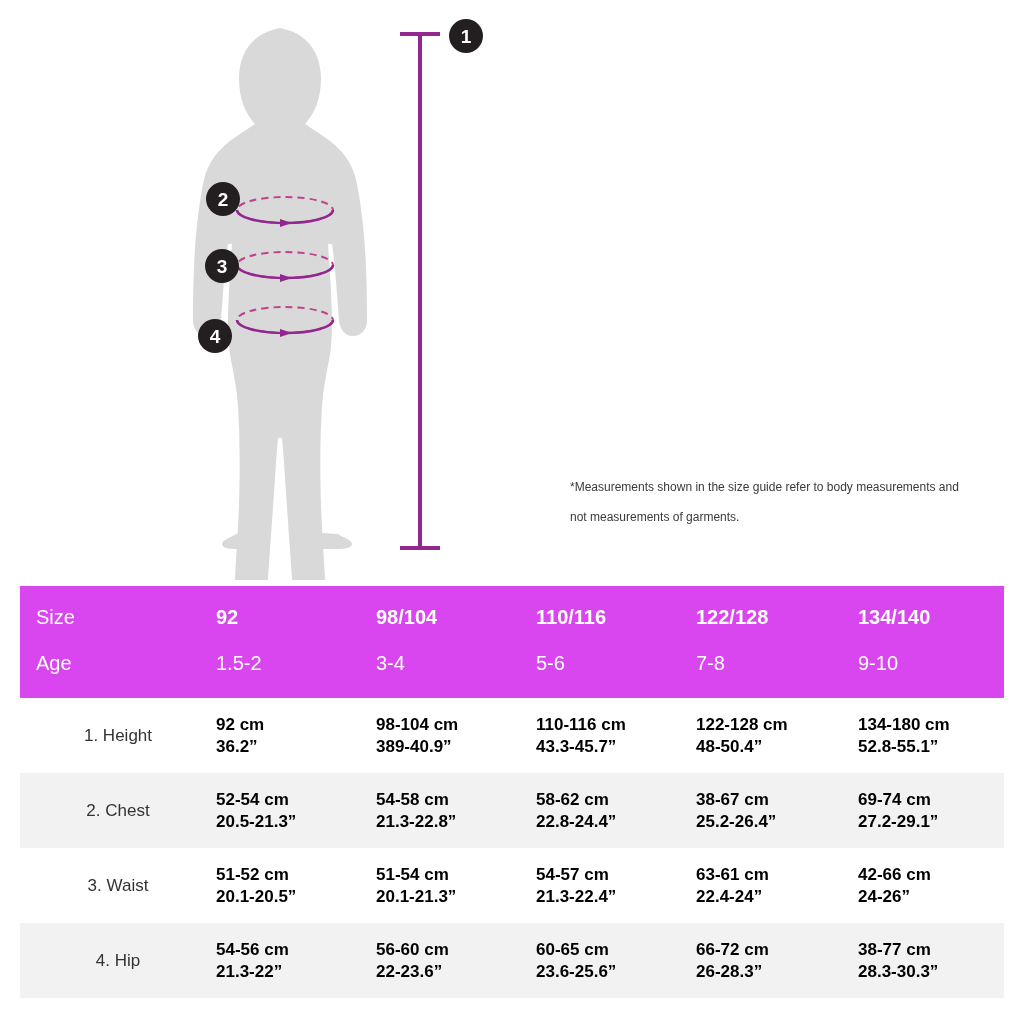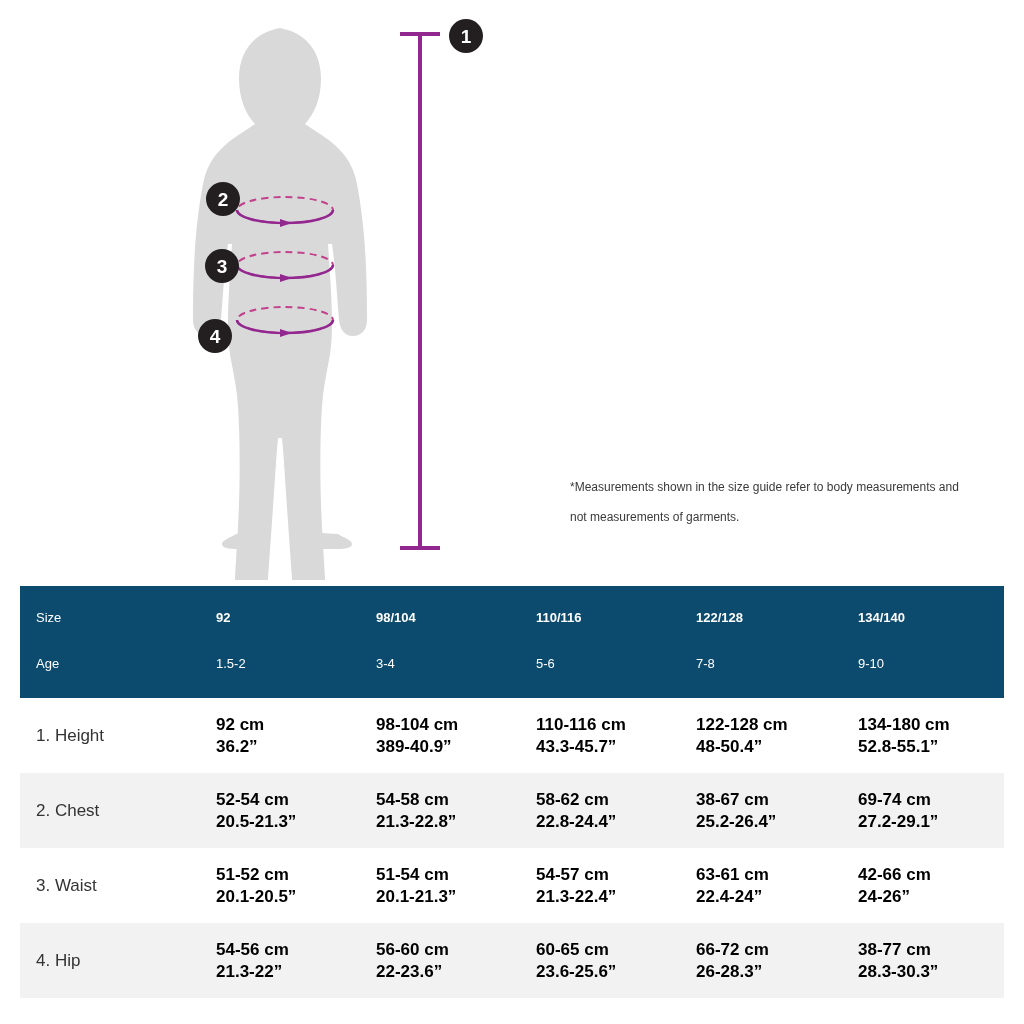--- a/index.html
+++ b/index.html
@@ -55,42 +55,43 @@
     table-layout: fixed;
   }
   table.size-table col.c0 { width: 180px; }
   table.size-table col.c1 { width: 160px; }
   table.size-table col.c2 { width: 160px; }
   table.size-table col.c3 { width: 160px; }
   table.size-table col.c4 { width: 162px; }
   table.size-table col.c5 { width: 162px; }
 
   .hdr td {
-    background: #0c4a6e;
+    background: #d946ef;
     color: #ffffff;
-    font-size: 13px;
+    font-size: 20px;
     padding: 0 0 0 16px;
     height: 46px;
     vertical-align: middle;
   }
   .hdr.row-size td { font-weight: bold; padding-top: 8px; }
   .hdr.row-age td { font-weight: normal; padding-bottom: 12px; }
   .hdr.row-size td.lbl,
   .hdr.row-age td.lbl { font-weight: normal; }
 
   .body-row td {
     height: 75px;
     vertical-align: middle;
     padding: 0 0 0 16px;
     font-size: 17px;
   }
   .body-row.alt td { background: #f2f2f2; }
   .body-row td.lbl {
     font-weight: normal;
     color: #333333;
+    text-align: center;
   }
   .body-row td.val {
     font-weight: bold;
     color: #000000;
     line-height: 22px;
   }
   .val .l1, .val .l2 { display: block; }
 </style>
 </head>
 <body>

